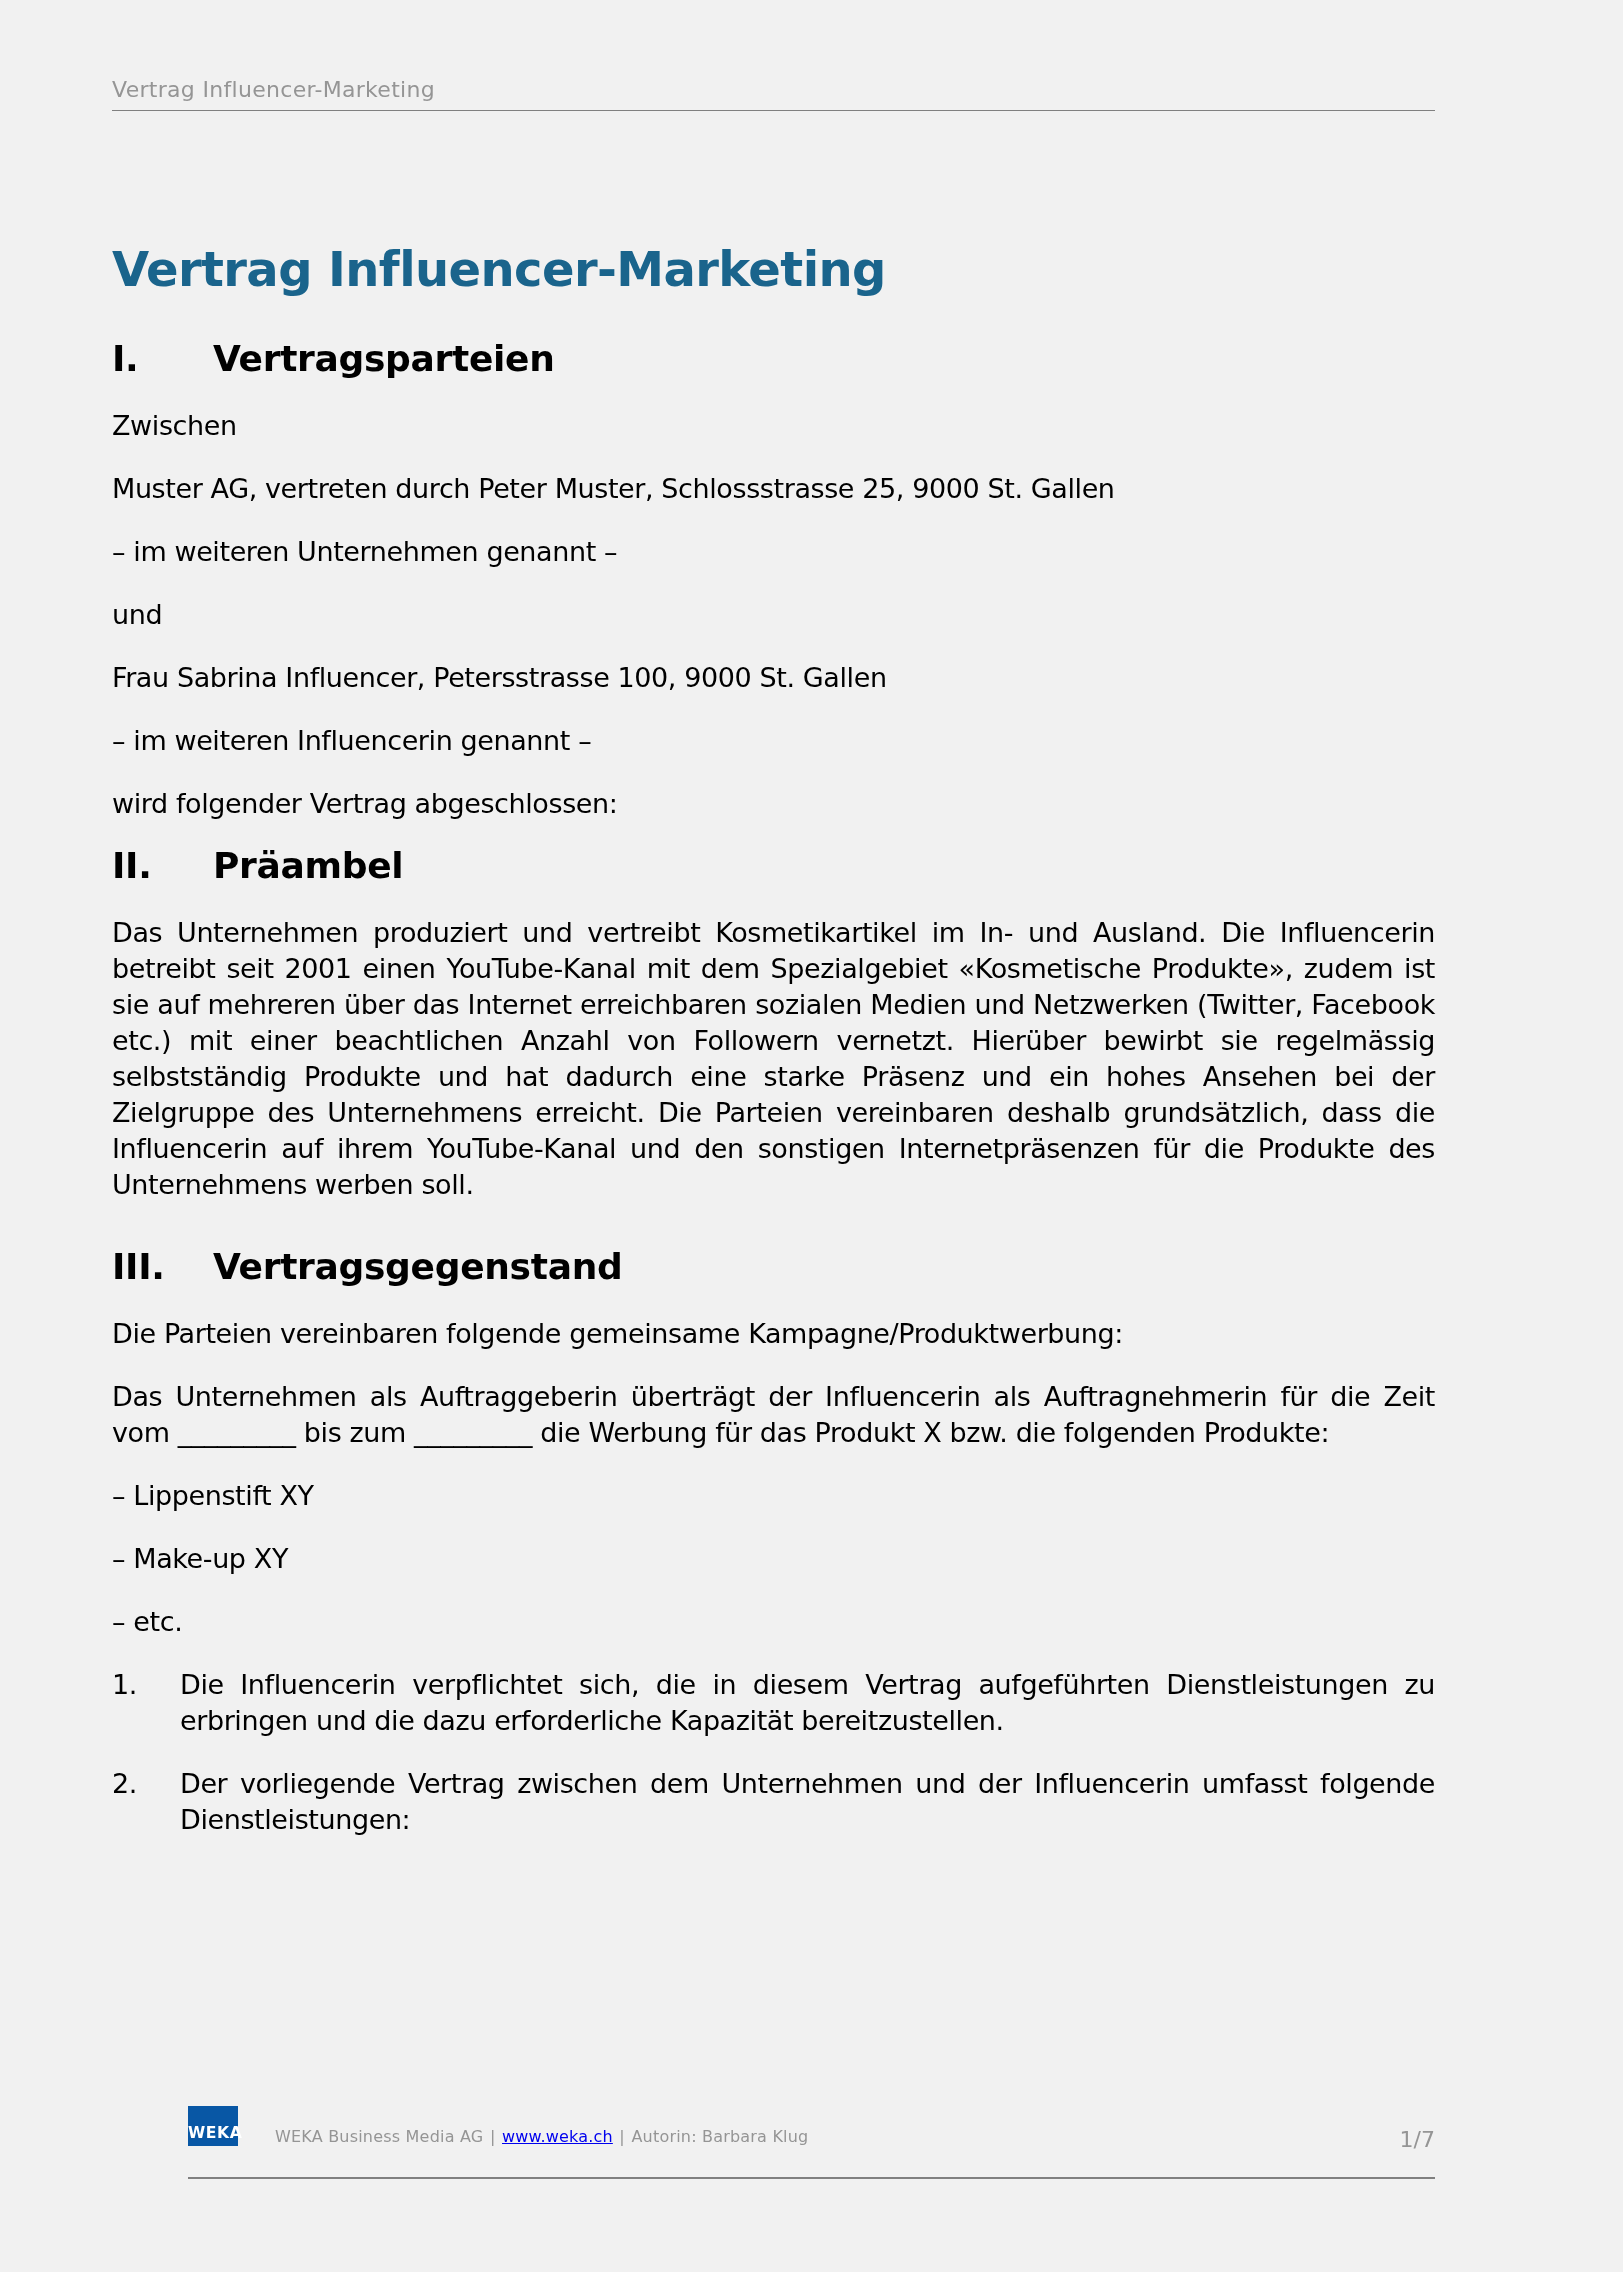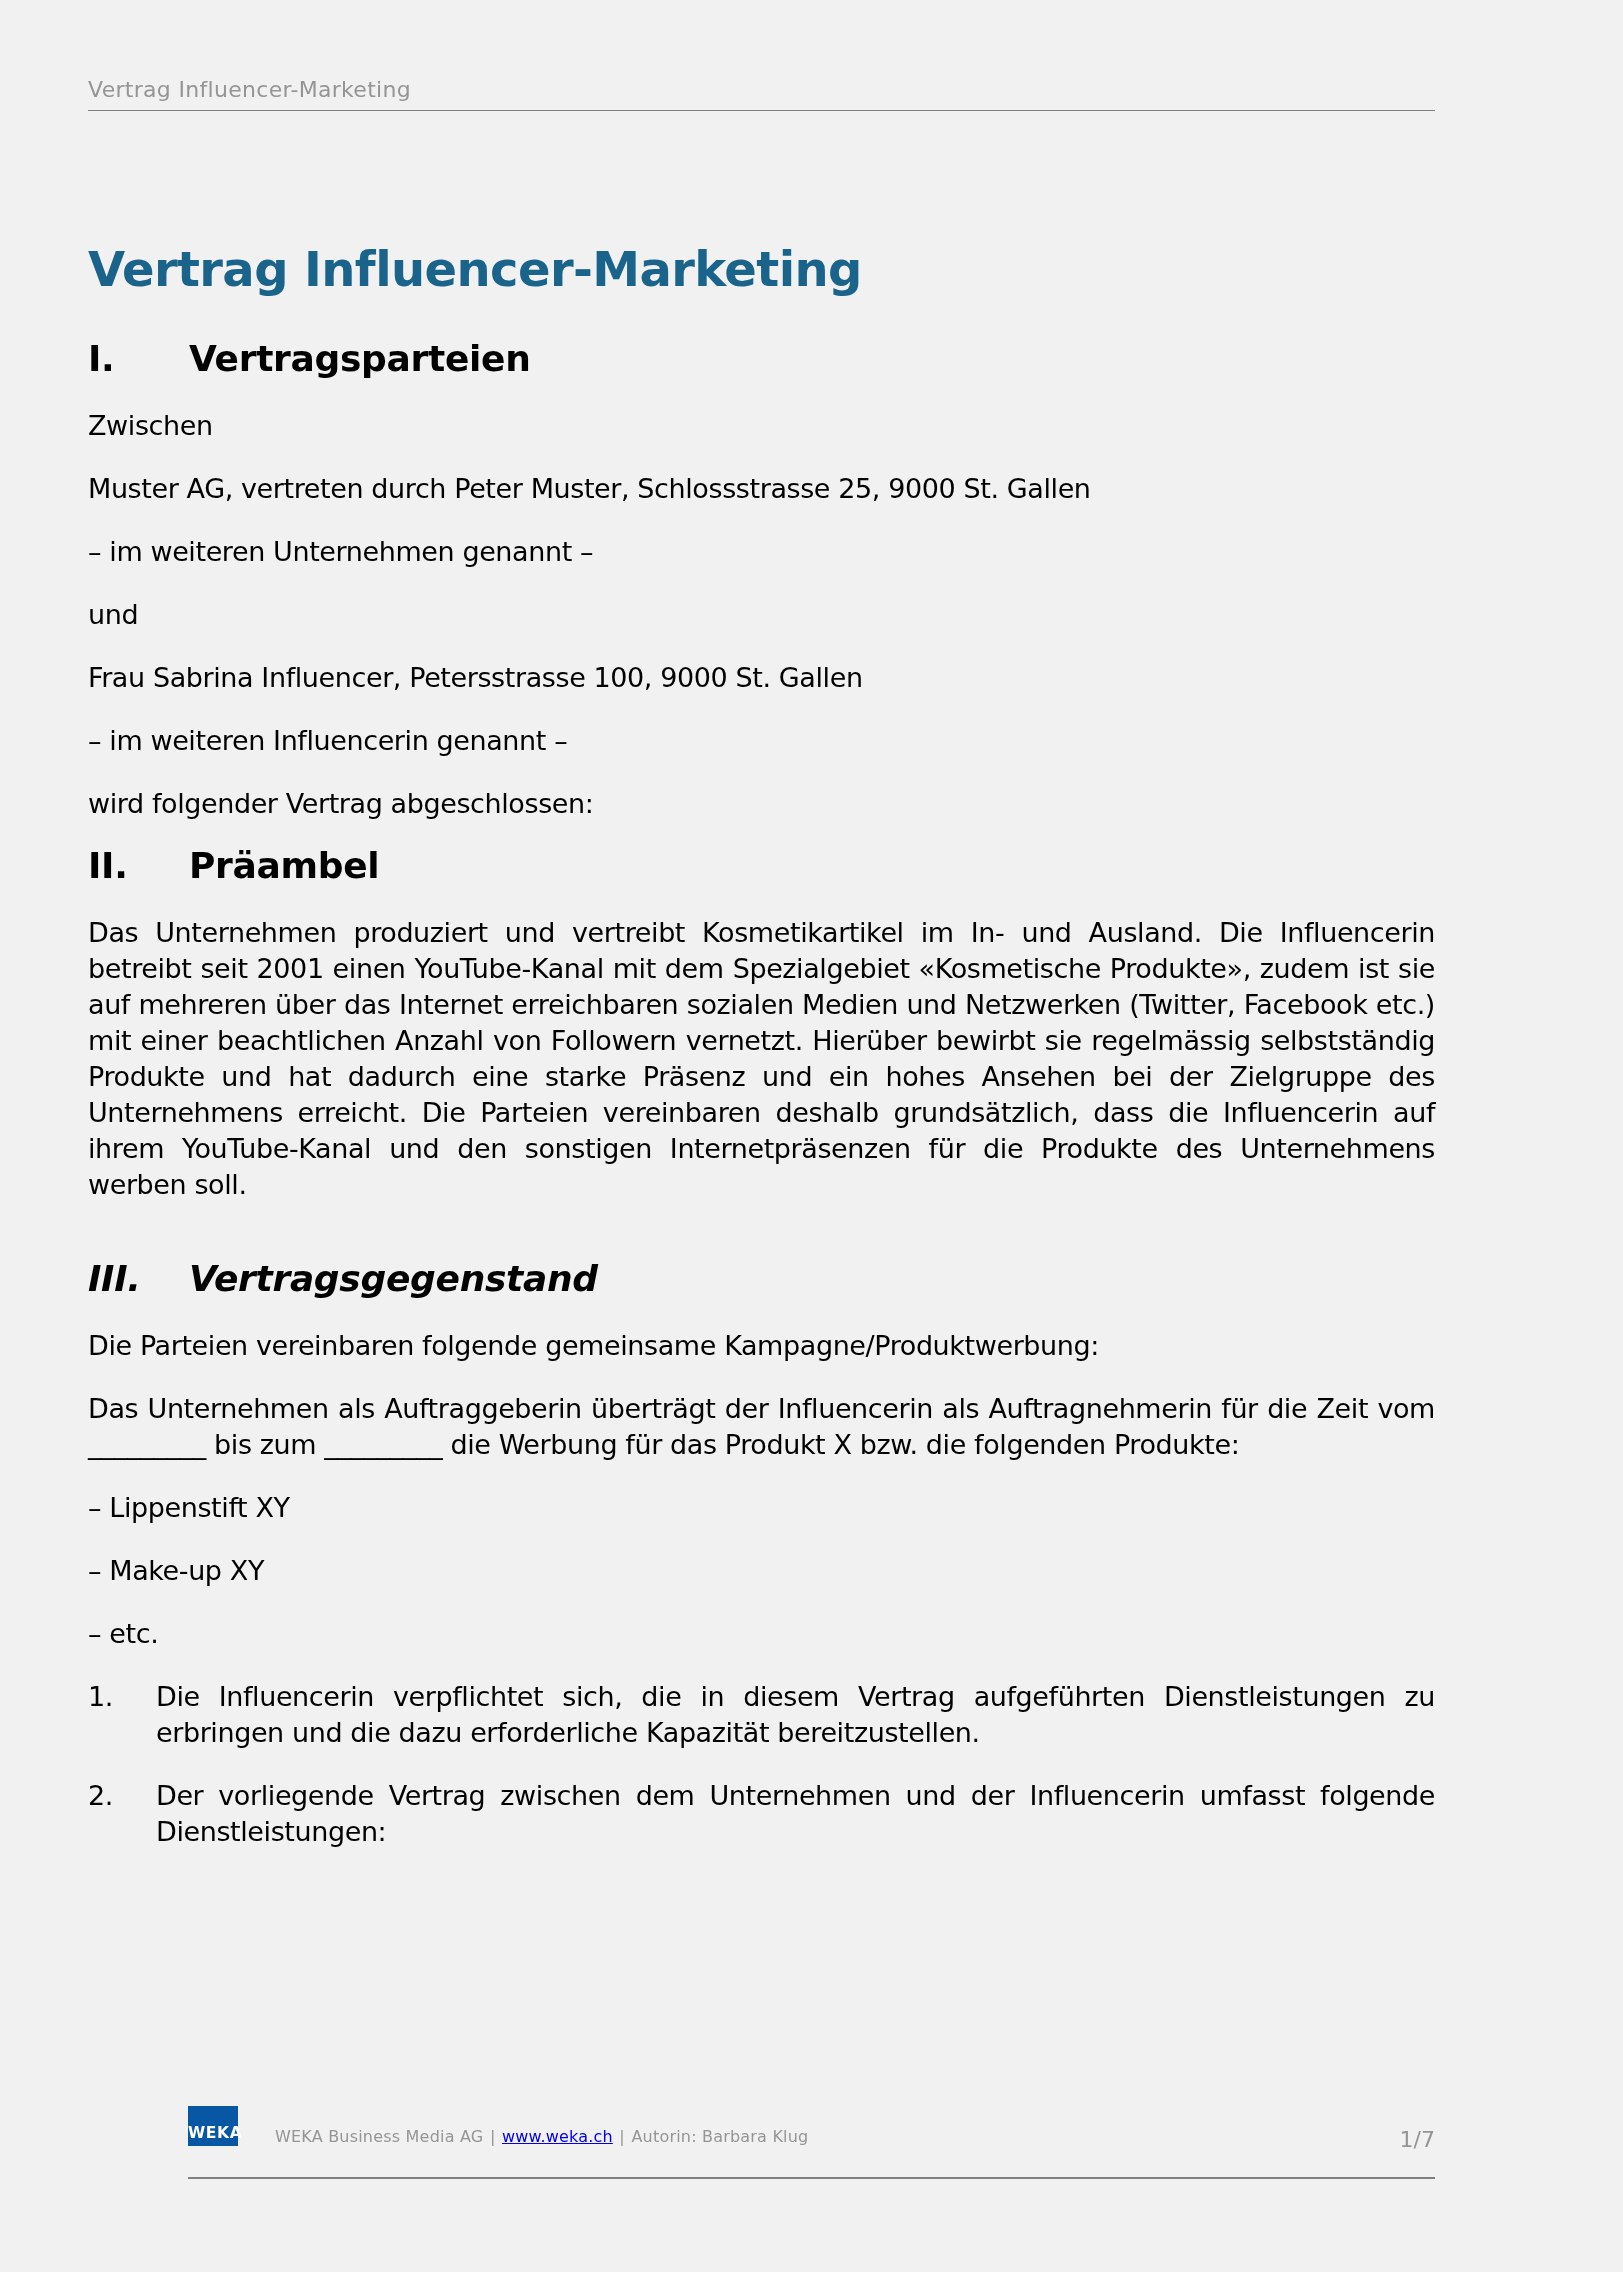--- a/index.html
+++ b/index.html
@@ -11,21 +11,21 @@
   .page {
     position: relative;
     width: 1623px;
     height: 2273px;
     background: #F1F1F1;
     font-family: "DejaVu Sans", "Liberation Sans", sans-serif;
     color: #000000;
     overflow: hidden;
   }
   .content {
-    padding: 77px 188px 0 88px;
+    padding: 77px 188px 0 112px;
   }
   
   .running-header {
     border-bottom: 1.9px solid #808080;
     padding-bottom: 7.8px;
   }
   .running-header .rh-text {
     font-size: 22px;
     color: #959595;
     letter-spacing: 0.3px;
@@ -47,21 +47,21 @@
     font-weight: bold;
     color: #000000;
     letter-spacing: -0.3px;
   }
   h2 .h2-num {
     display: inline-block;
     width: 101px;
   }
   #h2-parties  { margin-top: 40px; }
   #h2-preamble { margin-top: 22px; }
-  #h2-subject  { margin-top: 54px; font-style: italic; }
+  #h2-subject  { margin-top: 42px; }
   #h2-duties   { margin-top: 38px; }
   
   p.body-p {
     margin: 27px 0 0 0;
     font-size: 27px;
     line-height: 36px;
     letter-spacing: -0.4px;
   }
   .justify { text-align: justify; }
   .p-zwischen            { margin-top: 22px; }

